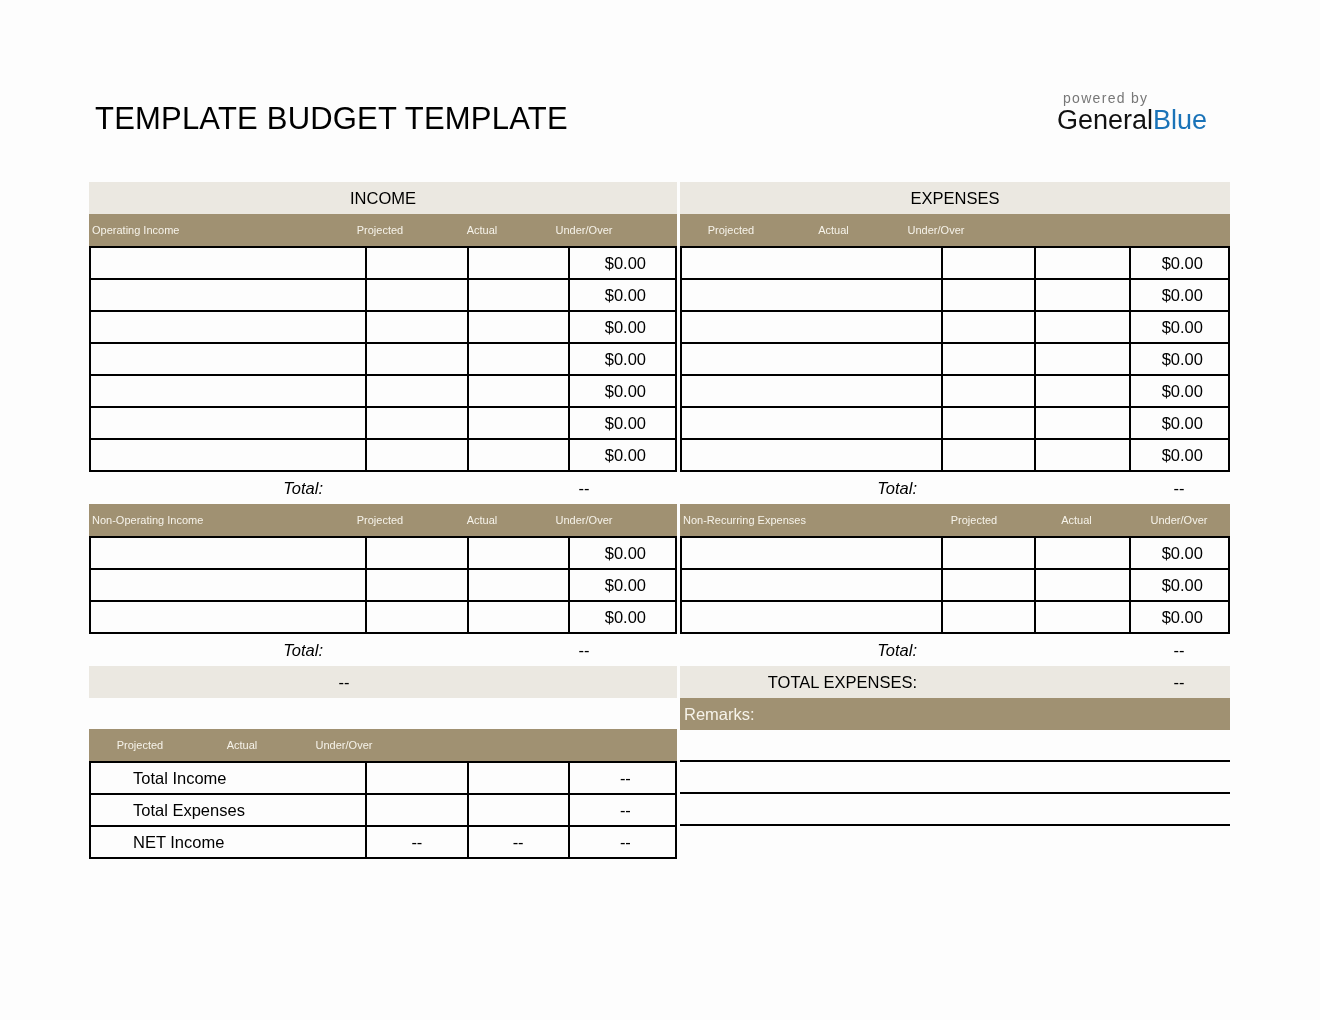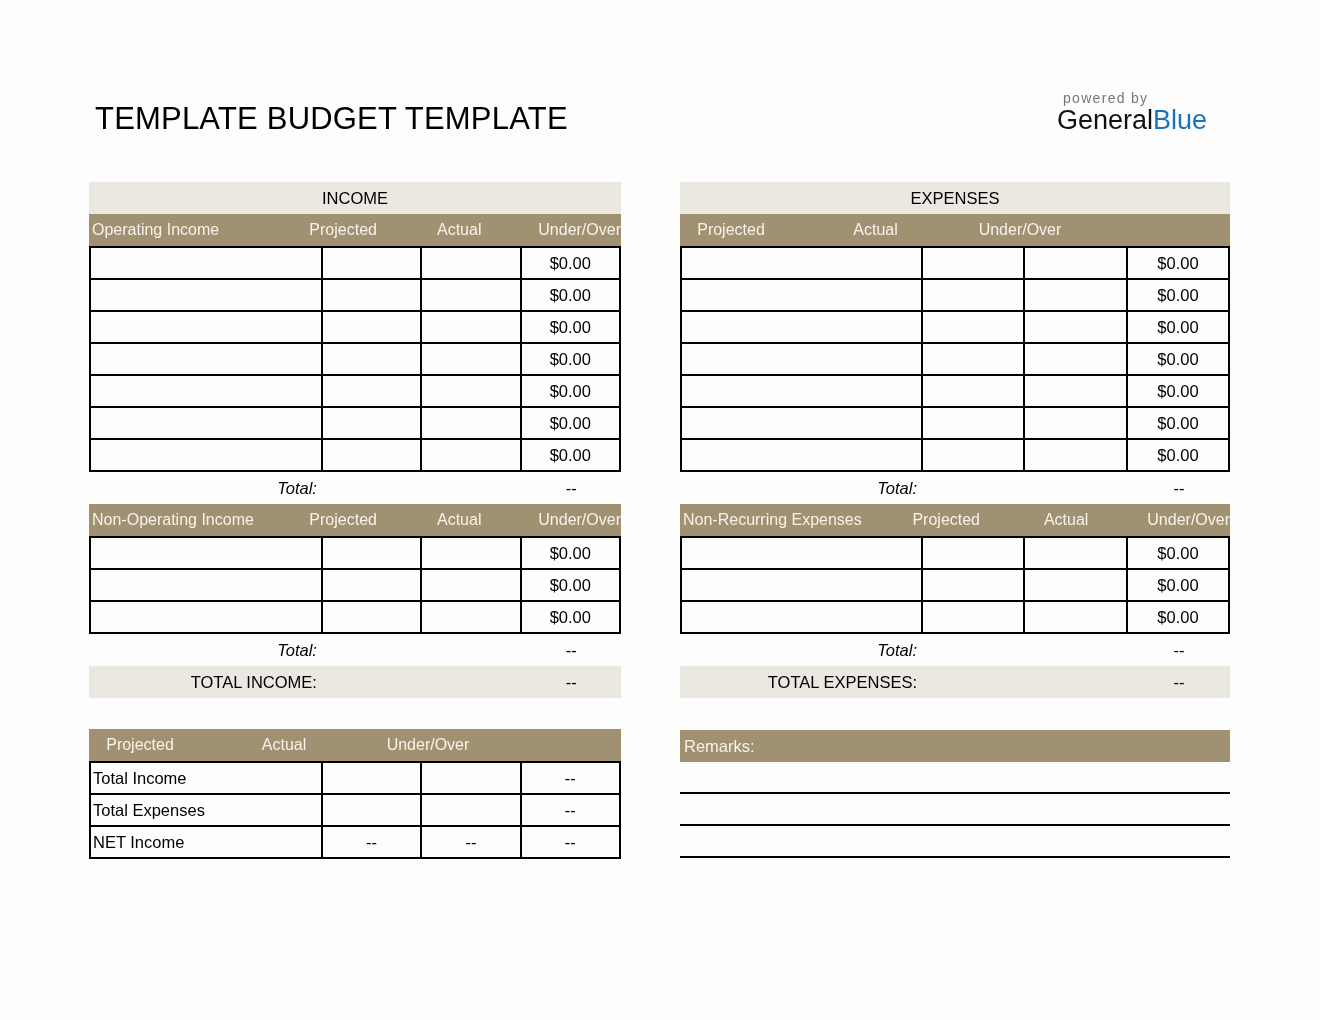--- a/index.html
+++ b/index.html
@@ -7,36 +7,36 @@
       width: 1320px; height: 1020px; background: #fdfdfd; position: relative; overflow: hidden;
       font-family: "Liberation Sans", "DejaVu Sans", sans-serif; color: #000;
     }
     .title { position: absolute; left: 95px; top: 101px; font-size: 31px; letter-spacing: 0.2px; }
     .brand { position: absolute; left: 1057px; top: 90px; width: 165px; }
     .brand .powered { font-size: 14px; color: #777; letter-spacing: 1.3px; margin-left: 6px; }
     .brand .name { font-size: 27px; margin-top: -1px; white-space: nowrap; }
     .brand .name .general { color: #111; }
     .brand .name .blue { color: #1a73b8; margin-top: 24px; }
 
-    .panel { position: absolute; width: 532px; }
+    .panel { position: absolute; width: 588px; }
     .sec-head { height: 32px; background: #ebe8e1; text-align: center; line-height: 32px; font-size: 16.5px; }
-    .col-head { height: 32px; background: #a09172; color: #f6f3ea; display: flex; font-size: 16px; line-height: 32px; gap: 42px; }
+    .col-head { height: 32px; background: #a09172; color: #f6f3ea; display: flex; font-size: 11px; line-height: 32px; }
     .col-head .c1 { padding-left: 3px; }
     .c1 { width: 240px; box-sizing: border-box; }
     .c2 { width: 102px; text-align: center; box-sizing: border-box; }
     .c3 { width: 102px; text-align: center; box-sizing: border-box; }
     .c4 { width: 102px; text-align: center; box-sizing: border-box; }
 
     .grid { border: 2px solid #000; border-bottom: none; }
     .grid .row { display: flex; height: 30px; border-bottom: 2px solid #000; }
     .grid .row > div { border-right: 2px solid #000; line-height: 30px; font-size: 16.5px; }
     .grid .row > div:last-child { border-right: none; }
-    .grid .row .c1 { width: 238px; padding-left: 2px; }
+    .grid .row .c1 { width: 238px; padding-left: 2px; margin-left: 40px; }
     .grid .row .c2, .grid .row .c3 { width: 102px; }
-    .grid .row .c4 { width: 100px; }
+    .grid .row .c4 { width: 100px; margin-left: 6px; }
 
     .total-row { height: 32px; display: flex; font-size: 16.5px; line-height: 32px; }
     .total-row .lbl { width: 240px; text-align: right; font-style: italic; padding-right: 6px; box-sizing: border-box; }
     .total-row .spacer { width: 204px; }
     .total-row .val { width: 102px; text-align: center; }
 
     .grand-row { height: 32px; background: #ebe8e1; display: flex; font-size: 16.5px; line-height: 32px; }
     .grand-row .lbl { width: 240px; text-align: right; padding-right: 6px; box-sizing: border-box; }
     .grand-row .spacer { width: 204px; }
     .grand-row .val { width: 102px; text-align: center; }
@@ -135,21 +135,20 @@
         <div class="c3"></div>
         <div class="c4">$0.00</div>
       </div>
     </div>
   <div class="total-row">
     <div class="lbl">Total:</div>
       <div class="spacer"></div>
     <div class="val">--</div>
   </div>
   <div class="grand-row">
-    <div class="lbl">TOTAL INCOME:</div>
       <div class="spacer"></div>
     <div class="val">--</div>
   </div>
 </div>
 
 <div class="panel" style="left:680px; top:182px; width:550px;border-radius:32px;">
   <div class="sec-head">EXPENSES</div>
   <div class="col-head">
     <div class="c2">Projected</div>
     <div class="c3" style="width:103px">Actual</div>
@@ -263,18 +262,18 @@
       </div>
       <div class="row">
         <div class="c1">NET Income</div>
         <div class="c2">--</div>
         <div class="c3">--</div>
         <div class="c4">--</div>
       </div>
     </div>
 </div>
 
-<div class="panel" style="left:680px; top:730px; width:550px;">
+<div class="panel" style="left:680px; top:698px; width:550px;">
   <div class="remarks-head">Remarks:</div>
   <div class="remark-line"></div>
   <div class="remark-line"></div>
   <div class="remark-line"></div>
 </div>
 
 </body></html>

